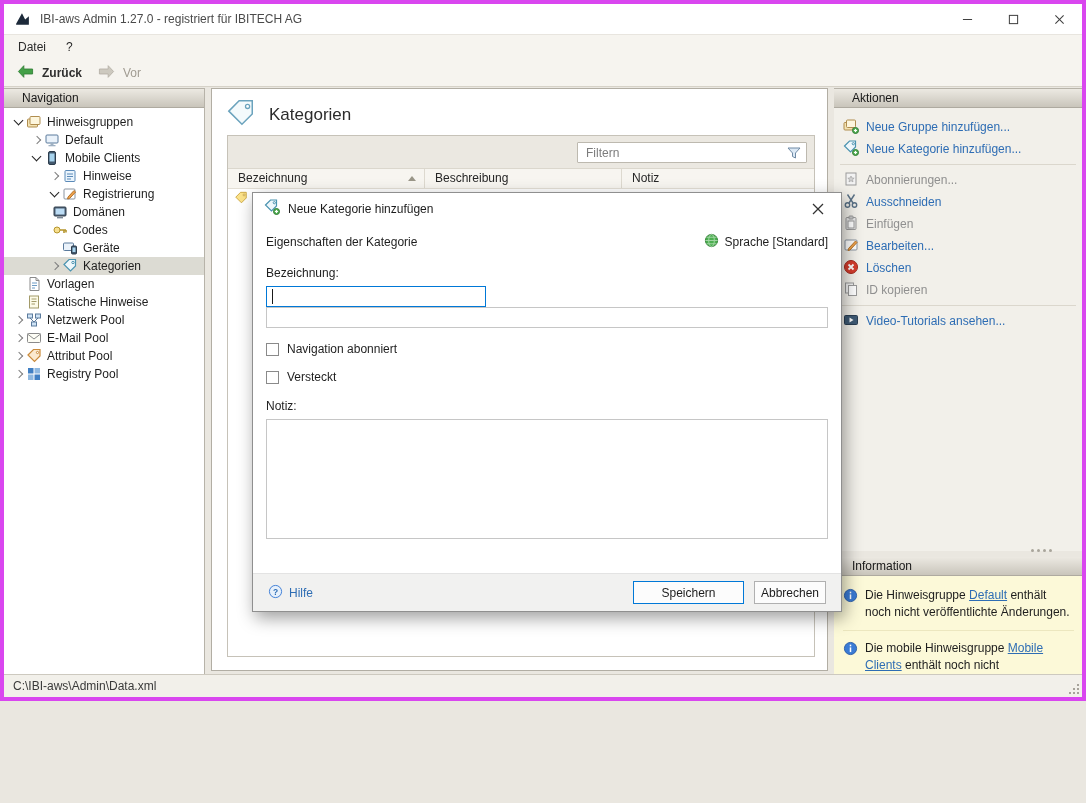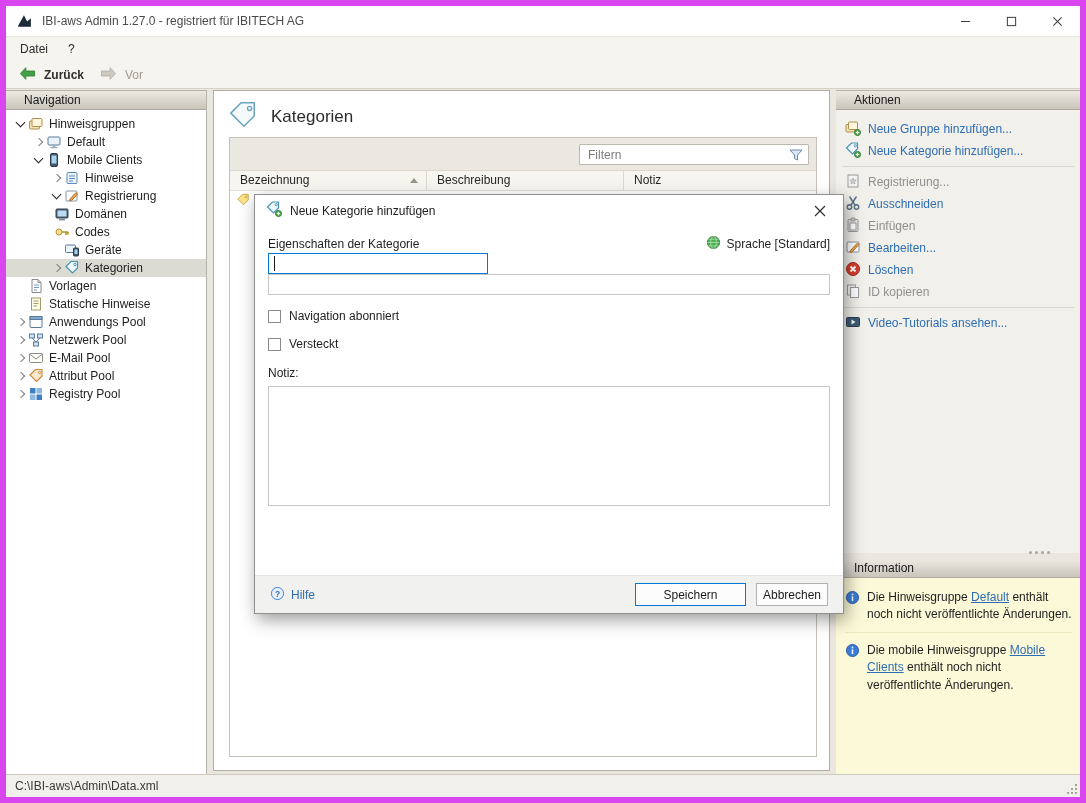--- a/index.html
+++ b/index.html
@@ -1,18 +1,18 @@
 <!DOCTYPE html>
 <html><head>
 <meta charset="utf-8">
 <style>
   *{box-sizing:border-box;margin:0;padding:0}
   html,body{width:1086px;height:803px}
   body{font-family:"Liberation Sans",sans-serif;font-size:12px;color:#1e1e1e;background:#eae7e0}
-  .app{position:relative;width:1086px;height:803px;background:#eae7e0;border:6px solid #d946ef;overflow:hidden}
+  .app{position:relative;width:1086px;height:701px;background:#eae7e0;border:4px solid #d946ef;overflow:hidden}
 
   
   .titlebar{position:absolute;top:0;left:0;right:0;height:31px;background:#fff;border-bottom:1px solid #e8e5df;display:flex;align-items:center}
   .app-icon{width:17px;height:17px;margin-left:10px}
   .title-text{margin-left:9px;color:#4a4a4a}
   .win-controls{margin-left:auto;display:flex;height:100%}
   .win-btn{width:46px;display:flex;align-items:center;justify-content:center}
   .win-btn svg{width:11px;height:11px;stroke:#404040;fill:none;stroke-width:1.1}
 
   
@@ -277,28 +277,20 @@
         <span class="chev"></span>
         <span class="ticon"><svg viewBox="0 0 16 16">
               <rect x="3.5" y="2" width="9" height="12" fill="#fdfbe8" stroke="#a39b6a"></rect>
               <line x1="5.5" y1="5" x2="10.5" y2="5" stroke="#a39b6a"></line>
               <line x1="5.5" y1="7.5" x2="10.5" y2="7.5" stroke="#a39b6a"></line>
               <line x1="5.5" y1="10" x2="9" y2="10" stroke="#a39b6a"></line>
             </svg></span>
         <span class="tlabel">Statische Hinweise</span>
       </div>
 
-      <div class="trow lvl0">
-        <span class="chev closed"></span>
-        <span class="ticon"><svg viewBox="0 0 16 16">
-              <rect x="2" y="2.5" width="12" height="11" rx="1" fill="#fff" stroke="#5b7a9c"></rect>
-              <rect x="2" y="2.5" width="12" height="3" fill="#7fa8d0" stroke="#5b7a9c"></rect>
-            </svg></span>
-        <span class="tlabel">Anwendungs Pool</span>
-      </div>
 
       <div class="trow lvl0">
         <span class="chev closed"></span>
         <span class="ticon"><svg viewBox="0 0 16 16">
               <rect x="1.5" y="2" width="5" height="4" fill="#cfe3f5" stroke="#5b7a9c"></rect>
               <rect x="9.5" y="2" width="5" height="4" fill="#cfe3f5" stroke="#5b7a9c"></rect>
               <rect x="5.5" y="10" width="5" height="4" fill="#cfe3f5" stroke="#5b7a9c"></rect>
               <path d="M4 6 L8 10 M12 6 L8 10" stroke="#5b7a9c" fill="none"></path>
             </svg></span>
         <span class="tlabel">Netzwerk Pool</span>
@@ -406,21 +398,21 @@
           <span>Neue Kategorie hinzufügen...</span>
         </div>
 
         <div class="action-sep"></div>
 
         <div class="action-item disabled">
           <span><svg viewBox="0 0 16 16">
                 <rect x="3" y="2" width="10" height="12" fill="#f2f2f2" stroke="#9a9a9a"></rect>
                 <path d="M8 5 l1 2 2.2 .2 -1.7 1.5 .5 2.2 -2 -1.2 -2 1.2 .5 -2.2 -1.7 -1.5 2.2 -.2 Z" fill="#cfcfcf" stroke="#9a9a9a" stroke-width=".6"></path>
               </svg></span>
-          <span>Registrierung...</span>
+          <span>Abonnierungen...</span>
         </div>
         <div class="action-item">
           <span><svg viewBox="0 0 16 16">
                 <path d="M4.5 1.5 L10 10 M11.5 1.5 L6 10" stroke="#5a7186" stroke-width="1.4" fill="none"></path>
                 <circle cx="4.5" cy="12" r="2.2" fill="none" stroke="#5a7186" stroke-width="1.4"></circle>
                 <circle cx="11.5" cy="12" r="2.2" fill="none" stroke="#5a7186" stroke-width="1.4"></circle>
               </svg></span>
           <span>Ausschneiden</span>
         </div>
         <div class="action-item disabled">
@@ -534,20 +526,21 @@
             <svg viewBox="0 0 16 16">
                 <circle cx="8" cy="8" r="6.5" fill="#4caf50" stroke="#2e7d32"></circle>
                 <ellipse cx="8" cy="8" rx="3" ry="6.5" fill="none" stroke="#a5d6a7"></ellipse>
                 <path d="M1.5 8 H14.5 M2.6 4.5 H13.4 M2.6 11.5 H13.4" stroke="#a5d6a7" fill="none"></path>
               </svg>
           </span>
           <span>Sprache [Standard]</span>
         </span>
       </div>
 
+      <label class="fld-label">Bezeichnung:</label>
       <div class="inwrap">
         <input class="in-bez" type="text" style="">
         <span class="caret"></span>
       </div>
 
       <input class="in-full" type="text" style="">
 
       <div class="chk-row">
         <span class="chk"></span>
         <span>Navigation abonniert</span>

